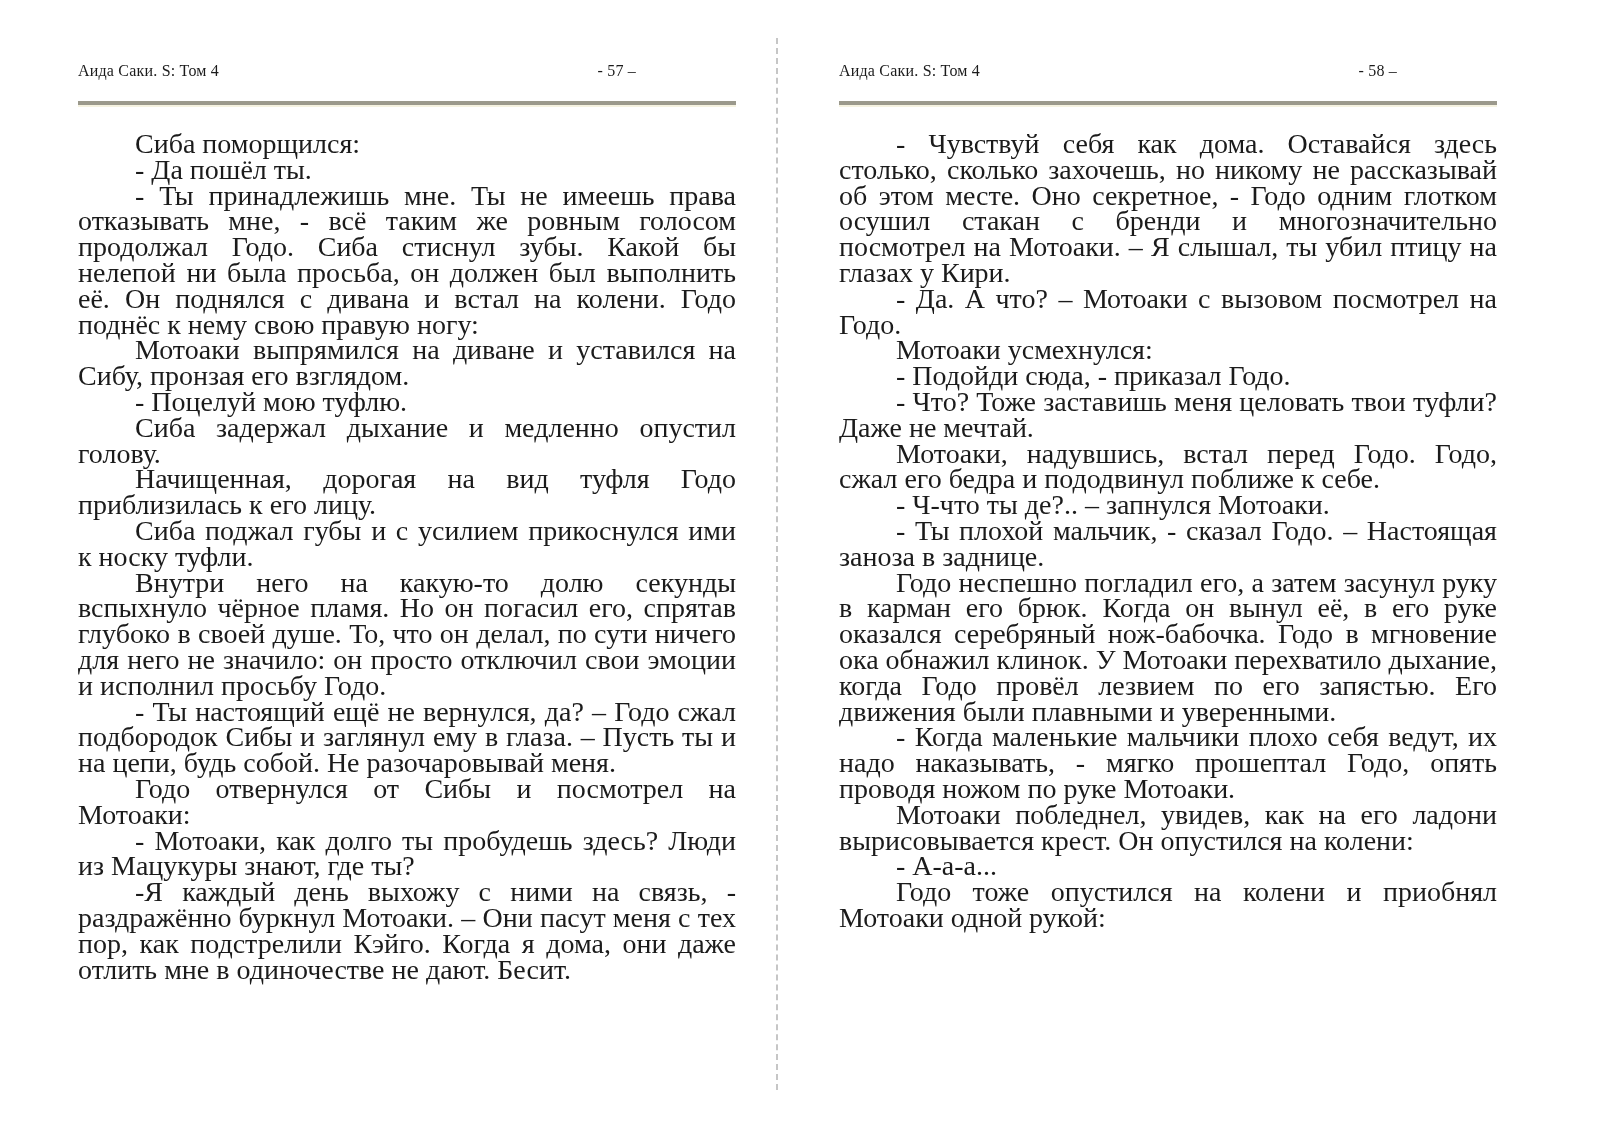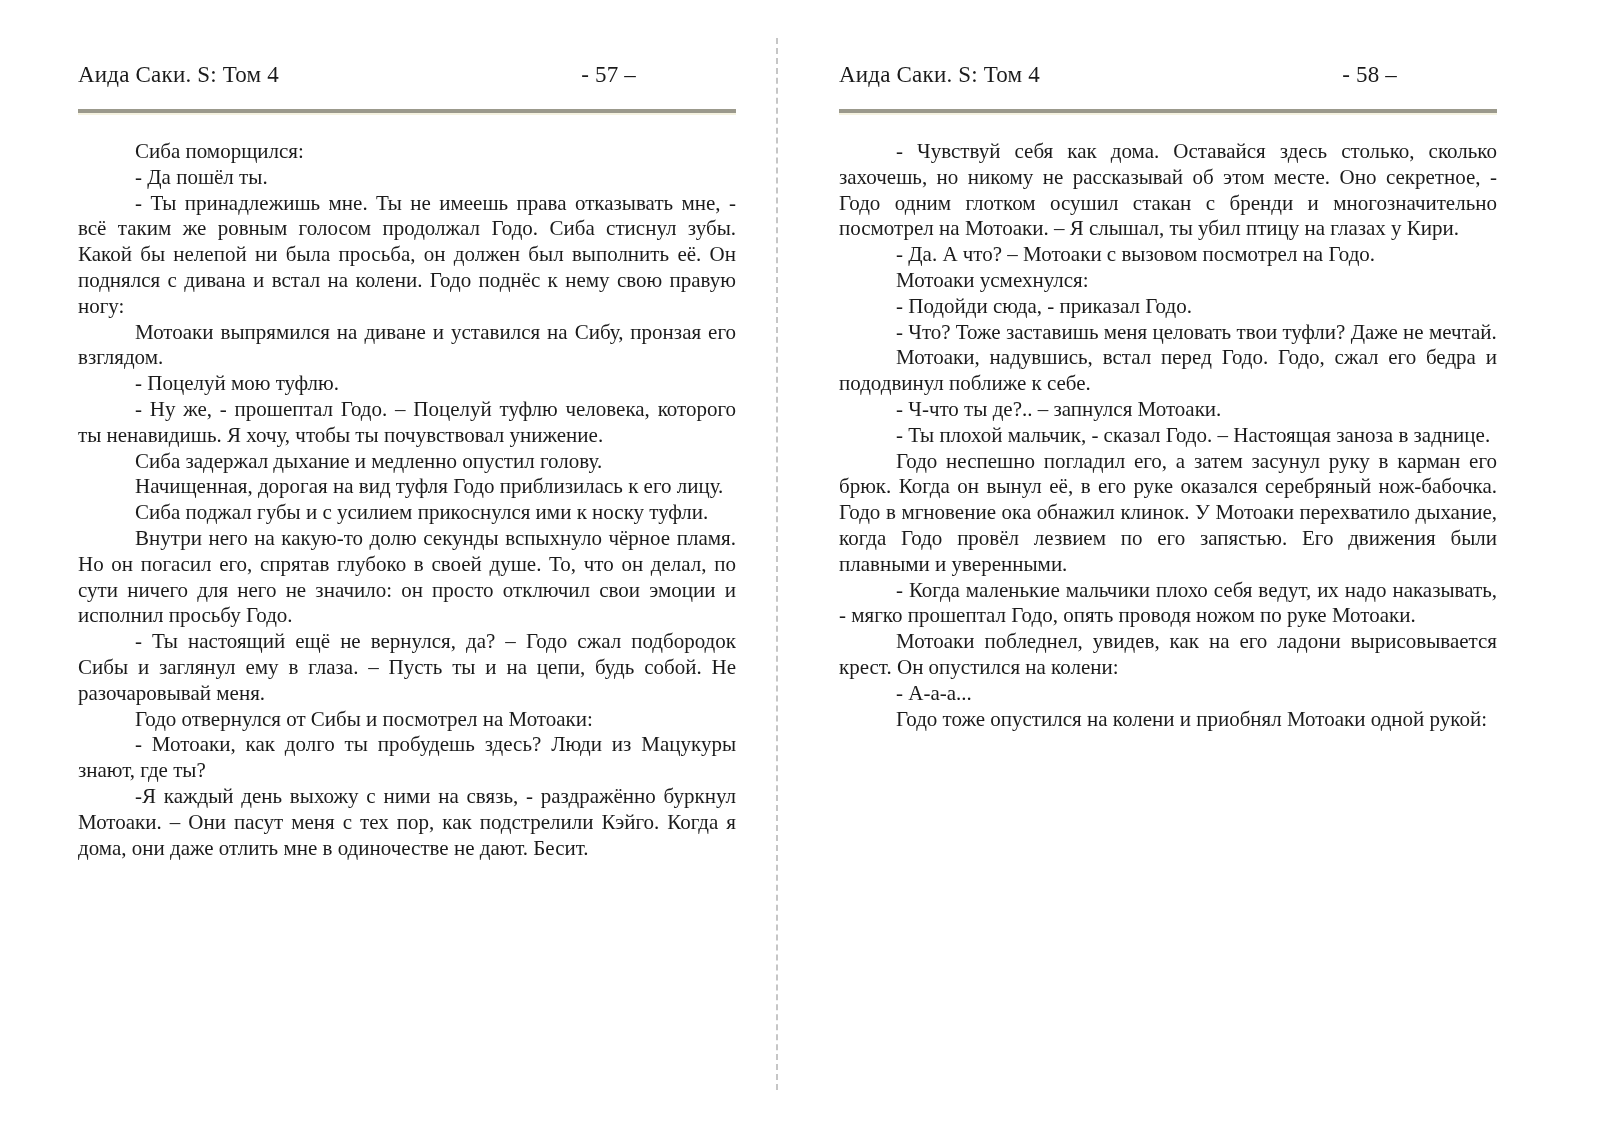--- a/index.html
+++ b/index.html
@@ -23,37 +23,37 @@
     width: 658px;
   }
   .page-left  { left: 78px; }
   .page-right { left: 839px; }
 
   .page-header {
     display: flex;
     justify-content: space-between;
     align-items: baseline;
     margin-top: 62px;
-    font-size: 23px;
+    font-size: 16px;
     letter-spacing: 0.2px;
     white-space: nowrap;
   }
   .page-number {
     margin-right: 100px;
     text-align: center;
   }
   .rule {
     margin-top: 21px;
     height: 4px;
     background: #9b998c;
     border-bottom: 2px solid #f5f2e0;
   }
   .page-body {
     margin-top: 24px;
-    font-size: 21px;
+    font-size: 28px;
     line-height: 25.8px;
     text-align: justify;
   }
   .para {
     margin: 0;
     text-indent: 57px;
   }
   .divider {
     position: absolute;
     left: 776px;
@@ -73,21 +73,20 @@
       <span class="book-title">Аида Саки. S: Том 4</span>
       <span class="page-number">- 57 –</span>
     </div>
     <div class="rule"></div>
     <div class="page-body">
         <p class="para">Сиба поморщился:</p>
         <p class="para">- Да пошёл ты.</p>
         <p class="para">- Ты принадлежишь мне. Ты не имеешь права отказывать мне, - всё таким же ровным голосом продолжал Годо. Сиба стиснул зубы. Какой бы нелепой ни была просьба, он должен был выполнить её. Он поднялся с дивана и встал на колени. Годо поднёс к нему свою правую ногу:</p>
         <p class="para">Мотоаки выпрямился на диване и уставился на Сибу, пронзая его взглядом.</p>
         <p class="para">- Поцелуй мою туфлю.</p>
-        <p class="para">- Ну же, - прошептал Годо. – Поцелуй туфлю человека, которого ты ненавидишь. Я хочу, чтобы ты почувствовал унижение.</p>
         <p class="para">Сиба задержал дыхание и медленно опустил голову.</p>
         <p class="para">Начищенная, дорогая на вид туфля Годо приблизилась к его лицу.</p>
         <p class="para">Сиба поджал губы и с усилием прикоснулся ими к носку туфли.</p>
         <p class="para">Внутри него на какую-то долю секунды вспыхнуло чёрное пламя. Но он погасил его, спрятав глубоко в своей душе. То, что он делал, по сути ничего для него не значило: он просто отключил свои эмоции и исполнил просьбу Годо.</p>
         <p class="para">- Ты настоящий ещё не вернулся, да? – Годо сжал подбородок Сибы и заглянул ему в глаза. – Пусть ты и на цепи, будь собой. Не разочаровывай меня.</p>
         <p class="para">Годо отвернулся от Сибы и посмотрел на Мотоаки:</p>
         <p class="para">- Мотоаки, как долго ты пробудешь здесь? Люди из Мацукуры знают, где ты?</p>
         <p class="para">-Я каждый день выхожу с ними на связь, - раздражённо буркнул Мотоаки. – Они пасут меня с тех пор, как подстрелили Кэйго. Когда я дома, они даже отлить мне в одиночестве не дают. Бесит.</p>
       </div>
   </div>

